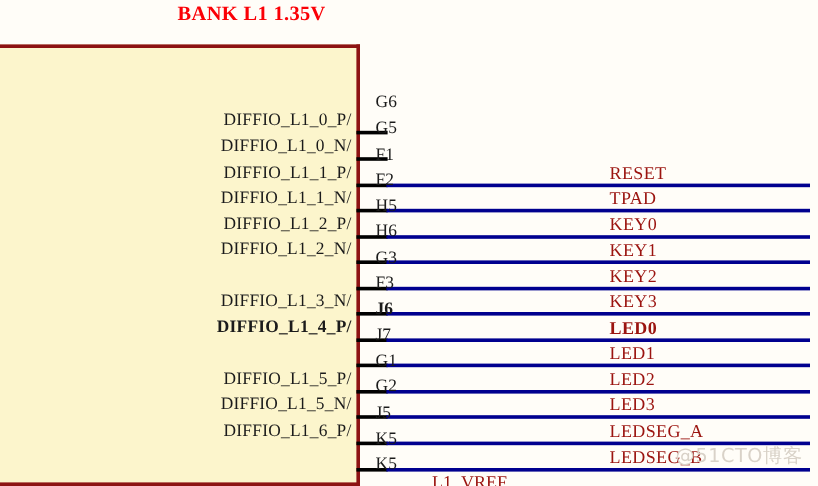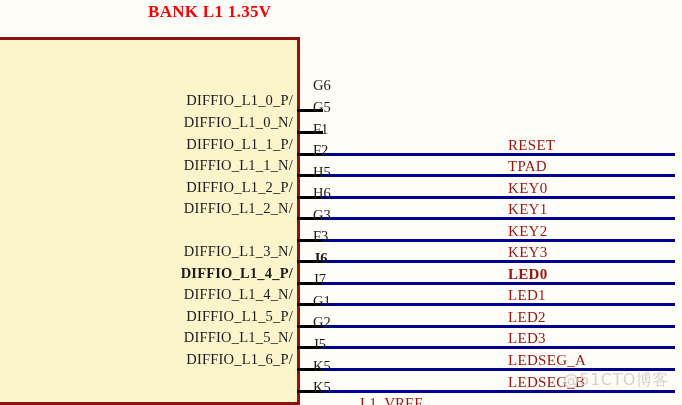--- a/index.html
+++ b/index.html
@@ -190,21 +190,20 @@
         <span class="net-label">KEY3</span>
       </div>
       <div class="pin-row" style="top: 263px; font-weight: bold;">
         <span class="pin-name">DIFFIO_L1_4_P/</span>
         <span class="pin-stub"></span>
         <span class="pin-number">J6</span>
         <span class="net-wire"></span>
         <span class="net-label">LED0</span>
       </div>
       <div class="pin-row" style="top: 284px;">
-        <span class="pin-name">DIFFIO_L1_4_N/</span>
         <span class="pin-stub"></span>
         <span class="pin-number">J7</span>
         <span class="net-wire"></span>
         <span class="net-label">LED1</span>
       </div>
       <div class="pin-row" style="top: 306px;">
         <span class="pin-name">DIFFIO_L1_5_P/</span>
         <span class="pin-stub"></span>
         <span class="pin-number">G1</span>
         <span class="net-wire"></span>

